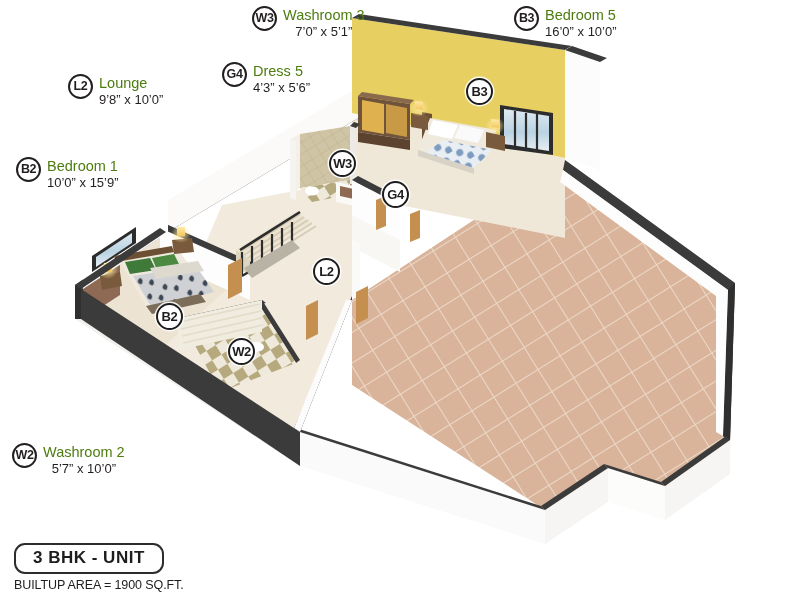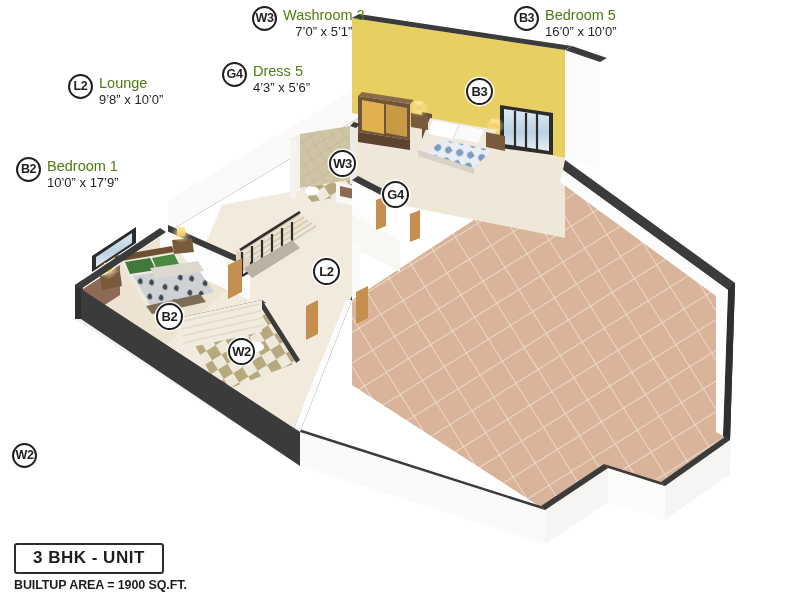--- a/index.html
+++ b/index.html
@@ -30,26 +30,26 @@
     border:2.6px solid #1d1d1d;background:#fff;color:#1d1d1d;
     display:flex;align-items:center;justify-content:center;
     font-size:13px;font-weight:bold;letter-spacing:-.4px;line-height:1;
     box-sizing:border-box;
     box-shadow:0 0 0 1.5px rgba(255,255,255,.9);
   }
 
   
   #footer{position:absolute;left:14px;bottom:8px;}
   .unit-chip{
-    display:inline-block;border:2.6px solid #2d2d2d;border-radius:3px;
+    display:inline-block;border:2.6px solid #2d2d2d;border-radius:11px;
     padding:3px 17px 4px;font-size:17px;font-weight:bold;color:#1d1d1d;
     letter-spacing:.5px;background:#fff;
   }
   .area-line{
-    margin-top:4px;font-size:12.5px;font-weight:bold;color:#1d1d1d;
+    margin-top:4px;font-size:12.5px;font-weight:normal;color:#1d1d1d;
     letter-spacing:-.1px;
   }
 </style>
 </head>
 <body>
 
 <svg id="plan" viewBox="0 0 800 600">
   <defs>
 
     <pattern id="terraceTile" width="26" height="26" patternUnits="userSpaceOnUse" patternTransform="rotate(-32) skewX(0)">
@@ -356,26 +356,30 @@
   <div class="ctext">
     <div class="cname">Lounge</div>
     <div class="cdim">9’8” x 10’0”</div>
   </div>
 </div>
 
 <div class="callout" style="left:16px;top:157px;">
   <div class="badge">B2</div>
   <div class="ctext">
     <div class="cname">Bedroom 1</div>
-    <div class="cdim">10’0” x 17’9”</div>
+    <div class="cdim">10’0” x 15’9”</div>
   </div>
 </div>
 
 <div class="callout" style="left:12px;top:443px;">
   <div class="badge">W2</div>
+  <div class="ctext">
+    <div class="cname">Washroom 2</div>
+    <div class="cdim">5’7” x 10’0”</div>
+  </div>
 </div>
 
 <div class="marker" style="left:466px;top:78px;">B3</div>
 <div class="marker" style="left:329px;top:150px;">W3</div>
 <div class="marker" style="left:382px;top:181px;">G4</div>
 <div class="marker" style="left:313px;top:258px;">L2</div>
 <div class="marker" style="left:156px;top:303px;">B2</div>
 <div class="marker" style="left:228px;top:338px;">W2</div>
 
 <div id="footer">

